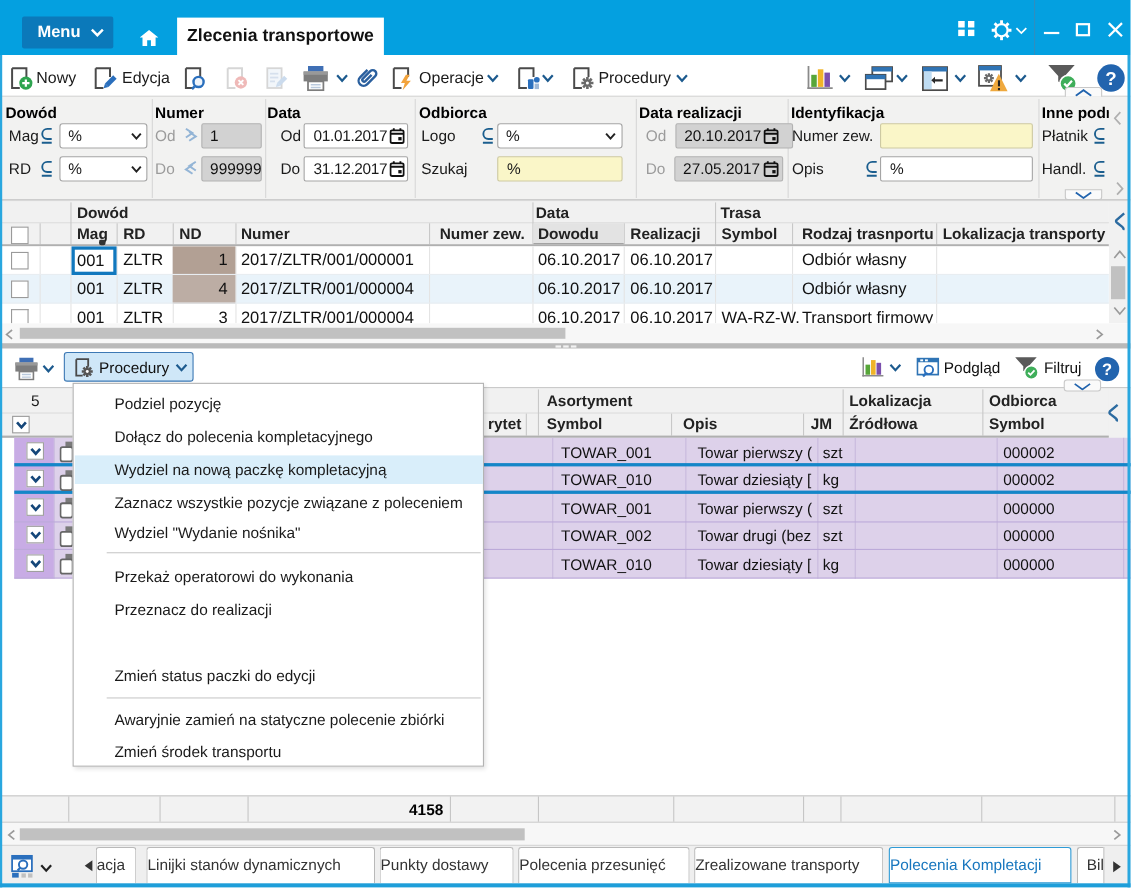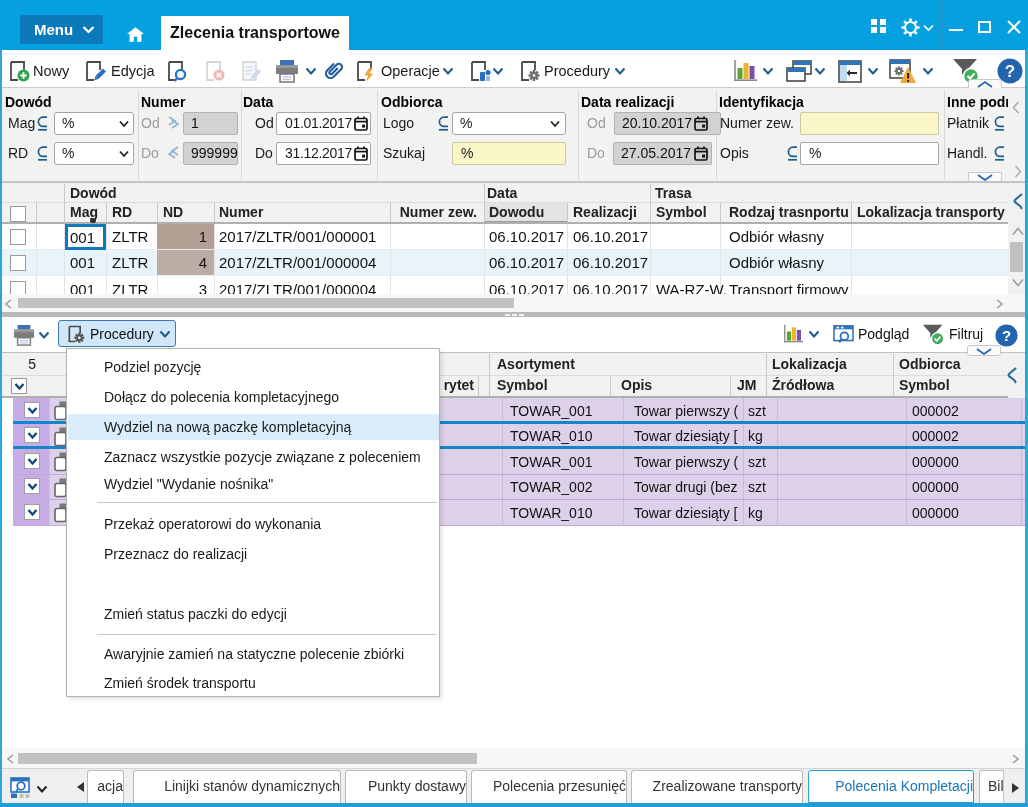--- a/index.html
+++ b/index.html
@@ -49,21 +49,21 @@
 .chk { position:absolute; left:14px; }
 .pgi { position:absolute; left:41px; }
 
 #ctxmenu { left:66px; top:348px; width:374px; height:349px; background:#fff; border:1px solid #b3b3b3; box-shadow:2px 2px 4px rgba(0,0,0,0.12); }
 .mitem { position:absolute; left:1px; width:371px; height:30px; line-height:30px; padding-left:36px; font-size:14px; color:#1a1a1a; white-space:nowrap; }
 .msep { position:absolute; left:30px; width:340px; height:1px; background:#c9c9c9; }
 
 #summary { left:0; top:723px; width:1028px; height:25px; background:#f2f2f2; border-top:1px solid #c6c6c6; border-bottom:1px solid #c6c6c6; }
 .ssep { position:absolute; top:0; height:23px; width:1px; background:#c6c6c6; }
 #tabbar { left:0; top:768px; width:1028px; height:35px; background:#efefef; border-top:1px solid #d5d5d5; }
-.btab { position:absolute; top:1px; height:33px; background:#fff; border:1px solid #b9b9b9; border-bottom:none; border-radius:3px 3px 0 0; font-size:14px; color:#333; text-align:right; line-height:31px; white-space:nowrap; overflow:hidden; }
+.btab { position:absolute; top:1px; height:33px; background:#fff; border:1px solid #b9b9b9; border-bottom:none; border-radius:3px 3px 0 0; font-size:14px; color:#333; text-align:left; line-height:31px; white-space:nowrap; overflow:hidden; }
 #borderL { left:0; top:50px; width:2px; height:757px; background:#29a7df; }
 #borderR { left:1025px; top:50px; width:3px; height:757px; background:#29a7df; }
 #borderB { left:0; top:803px; width:1028px; height:4px; background:#1e9ed9; }
 </style>
 </head>
 <body>
 <div id="app">
   <div class="abs" id="titlebar"></div>
   <div class="abs" id="menubtn">Menu</div>
   <svg class="abs" style="left:82px;top:25px" width="13" height="9" viewBox="0 0 13 9">
@@ -690,20 +690,33 @@
       </svg>
     <svg class="pgi" style="top:79.5px" width="18" height="20" viewBox="0 0 18 20">
         <rect x="5.5" y="0.5" width="12" height="12" fill="#7a7a7a"></rect>
         <rect x="1" y="5.5" width="11" height="13" rx="2" fill="#fff" stroke="#666" stroke-width="1.6"></rect>
       </svg>
     <svg class="pgi" style="top:105px" width="18" height="20" viewBox="0 0 18 20">
         <rect x="5.5" y="0.5" width="12" height="12" fill="#7a7a7a"></rect>
         <rect x="1" y="5.5" width="11" height="13" rx="2" fill="#fff" stroke="#666" stroke-width="1.6"></rect>
       </svg>
   </div>
+  <div class="abs" id="summary">
+    <div class="ssep" style="left:62px"></div>
+    <div class="ssep" style="left:145px"></div>
+    <div class="ssep" style="left:225px"></div>
+    <div class="ssep" style="left:409px"></div>
+    <div class="ssep" style="left:489px"></div>
+    <div class="ssep" style="left:612px"></div>
+    <div class="ssep" style="left:730px"></div>
+    <div class="ssep" style="left:764px"></div>
+    <div class="ssep" style="left:892px"></div>
+    <div class="ssep" style="left:1013px"></div>
+    <div class="abs b" style="left:300px;top:4px;width:103px;text-align:right;font-size:14px;color:#000">4158</div>
+  </div>
   <div class="abs" id="hscroll2" style="left:0;top:748px;width:1028px;height:20px;background:#f7f7f7">
     <svg class="abs" style="left:6px;top:6px" width="9" height="10" viewBox="0 0 9 10">
         <polyline points="7,1 2,5 7,9" fill="none" stroke="#9a9a9a" stroke-width="1.5"></polyline>
       </svg>
     <div class="sbthumb" style="left:18px;top:5px;width:459px;height:11px"></div>
     <svg class="abs" style="left:1011px;top:6px" width="9" height="10" viewBox="0 0 9 10">
         <polyline points="2,1 7,5 2,9" fill="none" stroke="#9a9a9a" stroke-width="1.5"></polyline>
       </svg>
   </div>
   <div class="abs" id="tabbar">

